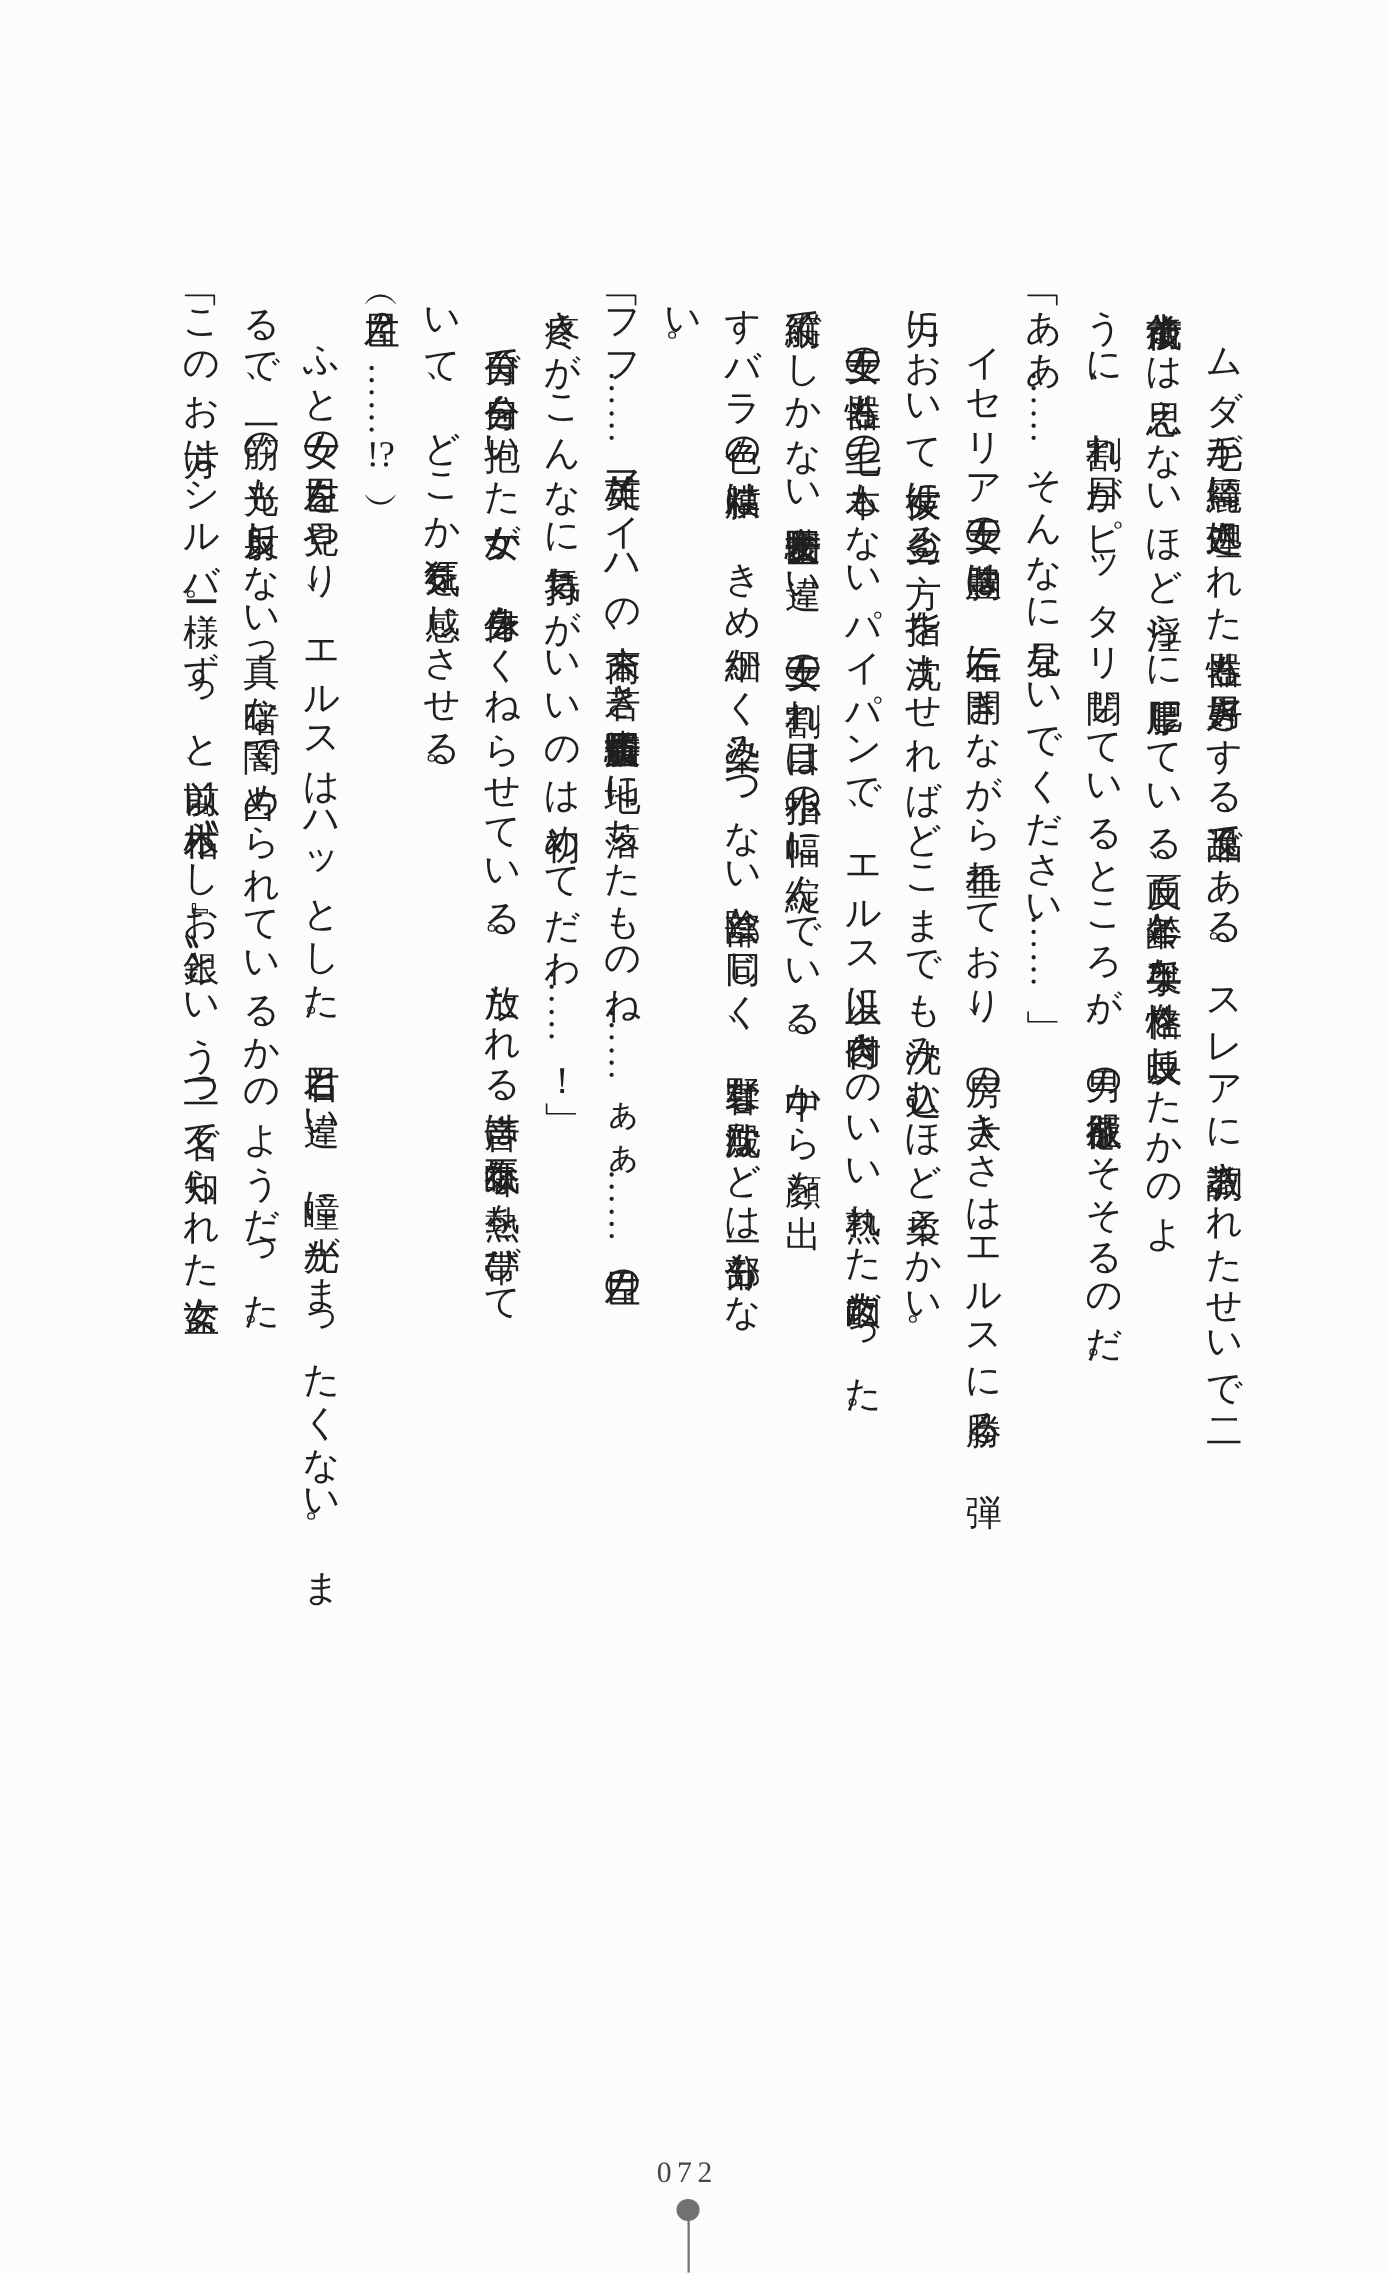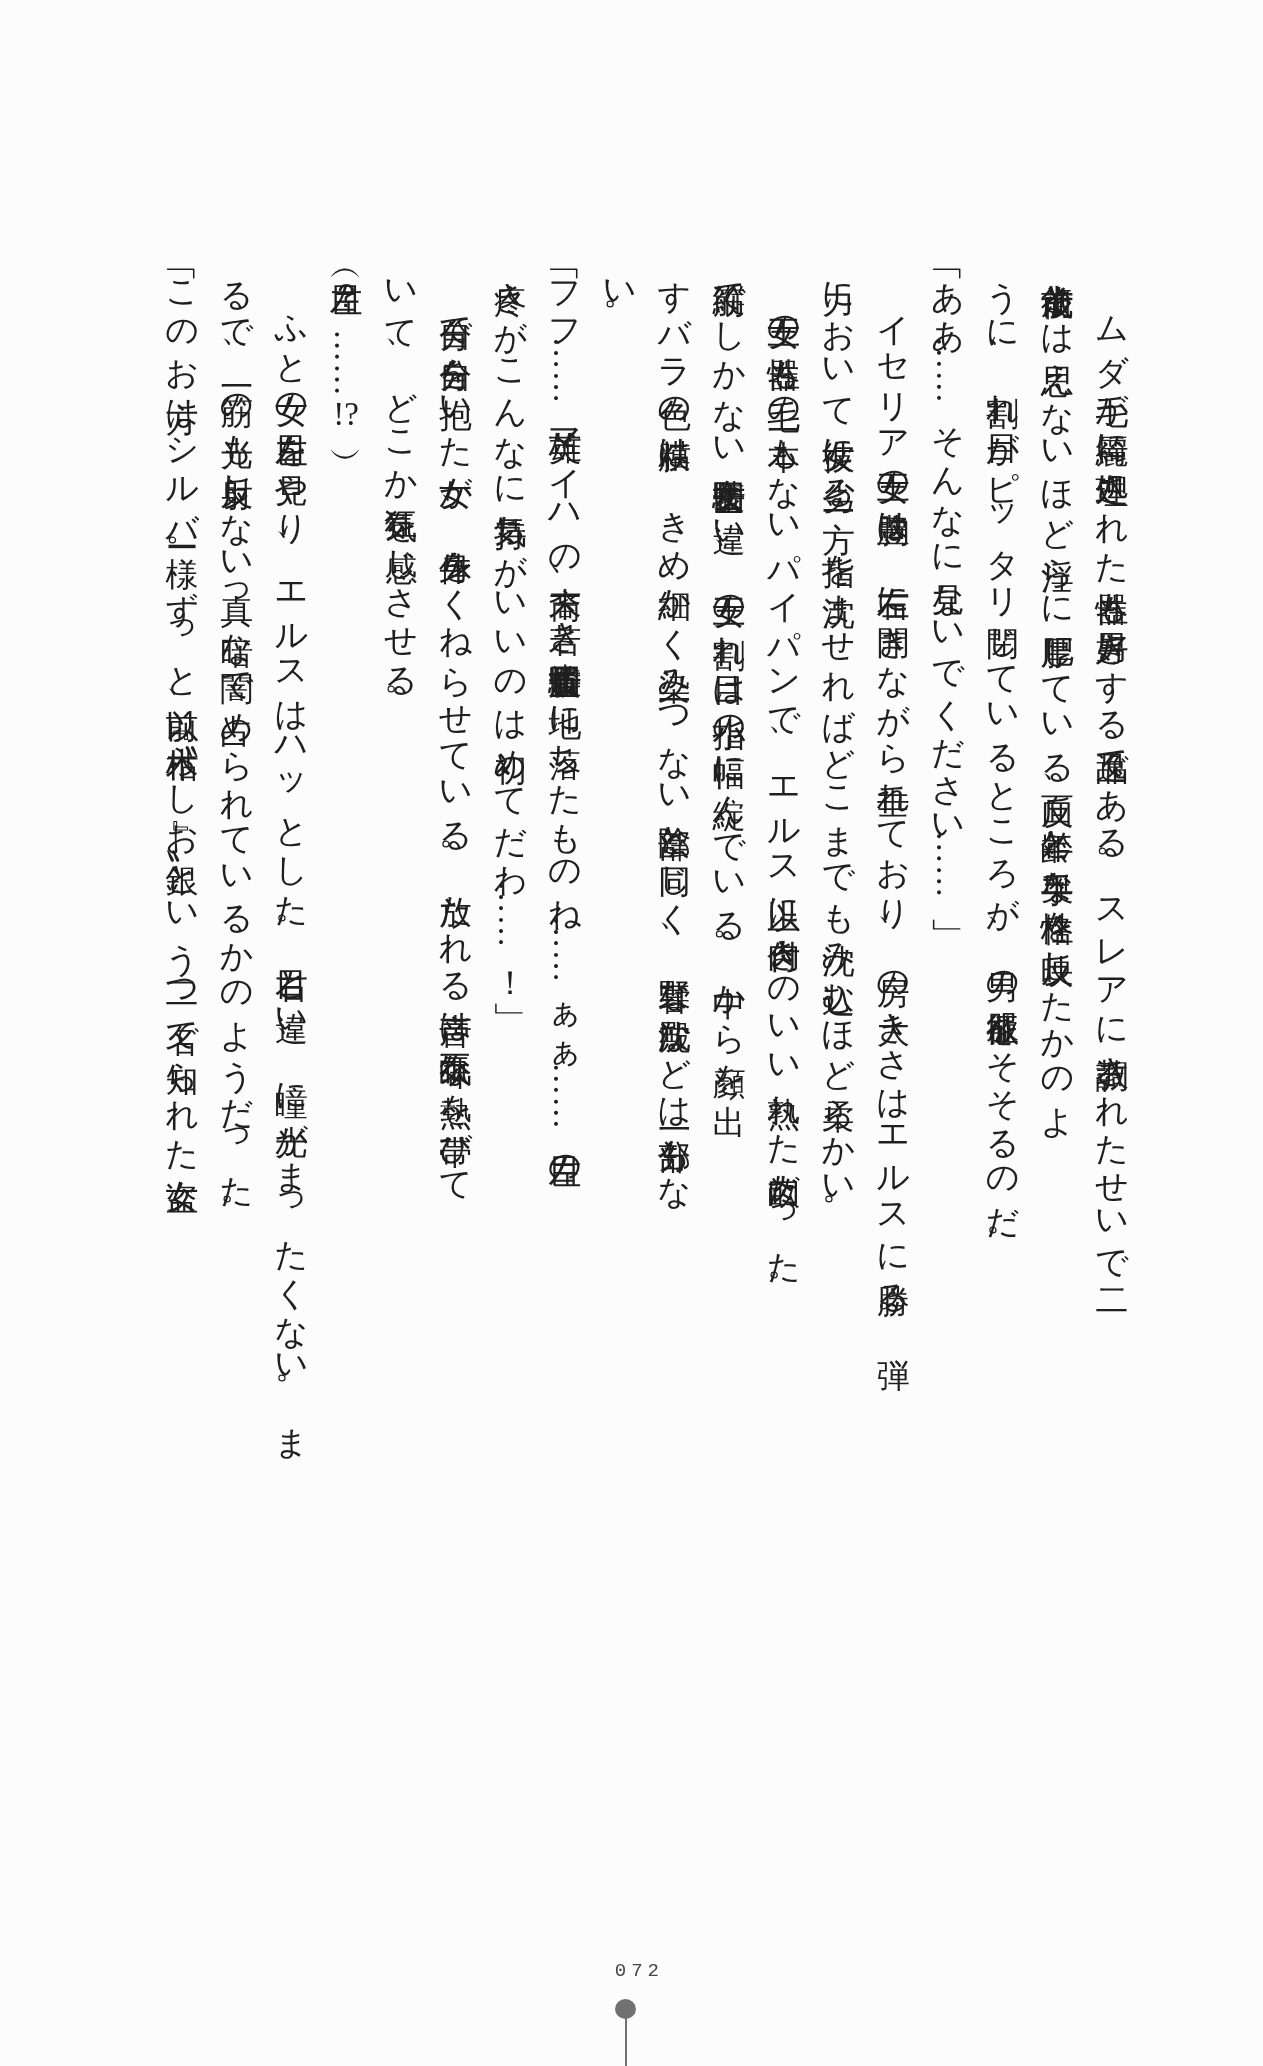--- a/index.html
+++ b/index.html
@@ -40,23 +40,23 @@
   .tcy {                        
     text-combine-upright: all;
     -webkit-text-combine: horizontal;
     letter-spacing: 0;
   }
   .folio {
     position: absolute;
     top: 1960px;
     left: 592px;
     width: 72px;
-    text-align: right;
-    font-family: Liberation Mono, monospace;
-    font-size: 19px;
+    text-align: left;
+    font-family: Liberation Serif, serif;
+    font-size: 27px;
     font-weight: 400;
     letter-spacing: 5px;
     text-indent: 5px;
     color: var(--folio, #454545);
   }
   .footer-dot {
     position: absolute;
     left: 615px;
     top: 1999px;
     width: 21px;

